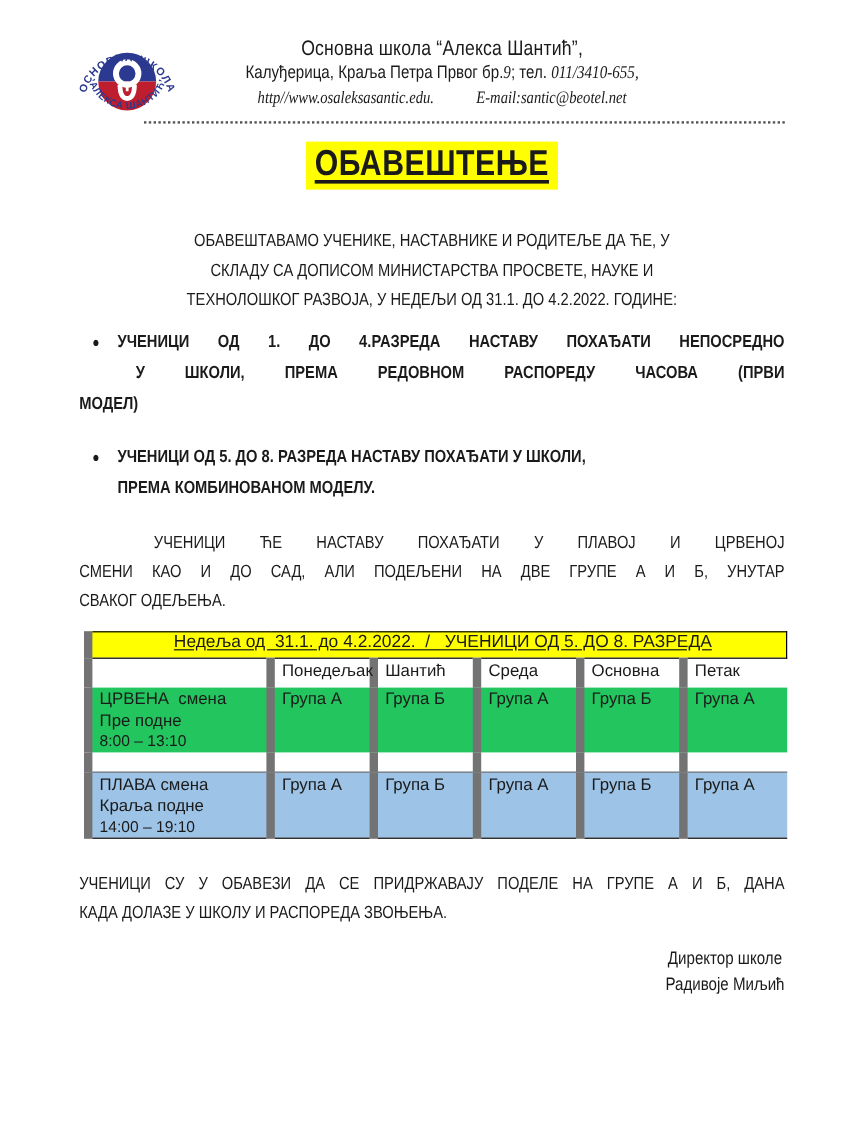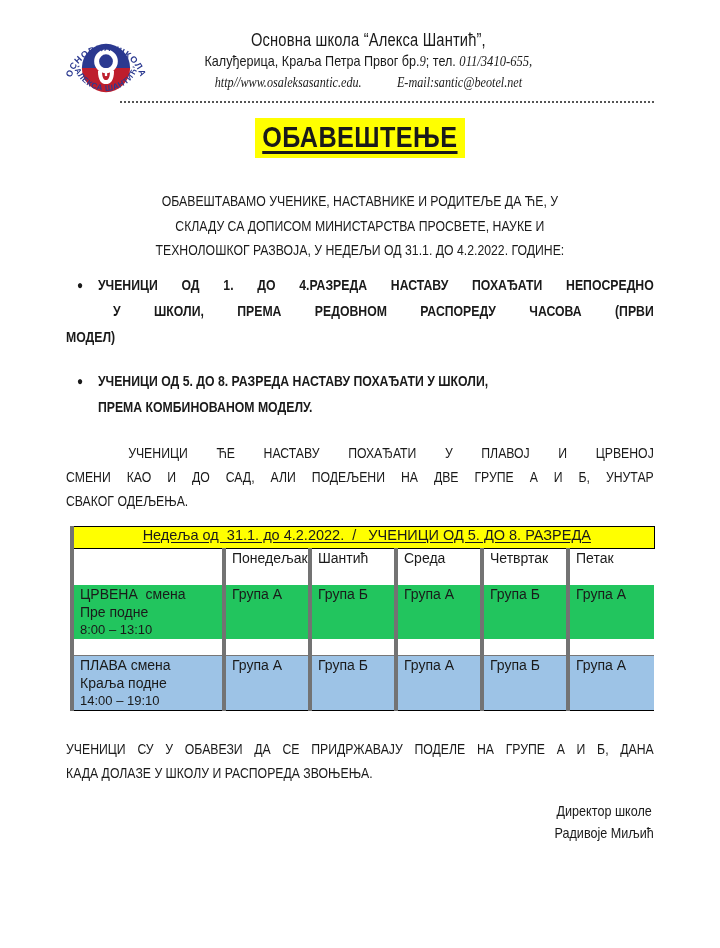--- a/index.html
+++ b/index.html
@@ -53,29 +53,29 @@
   .foot{margin-top:26px;line-height:24px;}
   .sig{margin-top:15px;text-align:right;padding-right:14px;line-height:22px;font-size:15px;}
   .sig-in{display:inline-block;text-align:center;}
 
   
   table.sched{
     border-collapse:collapse;table-layout:fixed;
     width:582px;margin:13px 0 0 4px;
     font-size:14px;
   }
-  table.sched td{border-left:4px solid #737373;padding:0 0 0 6px;vertical-align:top;}
+  table.sched td{border-left:7px solid #737373;padding:0 0 0 6px;vertical-align:top;}
   td.cap{
     border:1.5px solid #000;
     background:#FFFF00;
     text-align:center;height:21px;padding:0;
     font-size:14.5px;white-space:pre-wrap;
   }
   td.cap span{text-decoration:underline;text-underline-offset:2px;}
-  tr.days td{height:36px;line-height:19px;}
+  tr.days td{height:24px;line-height:19px;}
   tr.shift td{height:53px;line-height:18px;}
   tr.spacer td{height:16px;}
   tr.blue td{border-top:1px solid #777;}
   tr.blue td{border-bottom:1.5px solid #000;}
   .cell-l1{white-space:pre-wrap;}
   .cell-l3{font-size:13px;}
 </style>
 </head>
 <body>
 
@@ -146,21 +146,21 @@
       </colgroup>
       <tbody>
         <tr>
           <td class="cap" colspan="6"><span>Недеља од  31.1. до 4.2.2022.  /   УЧЕНИЦИ ОД 5. ДО 8. РАЗРЕДА</span></td>
         </tr>
         <tr class="days">
           <td></td>
           <td>Понедељак</td>
           <td>Шантић</td>
           <td>Среда</td>
-          <td>Четвртак</td>
+          <td>Основна</td>
           <td>Петак</td>
         </tr>
         <tr class="shift red" style="background: #22c55e;">
           <td>
             <div class="cell-l1">ЦРВЕНА  смена</div>
             <div>Пре подне</div>
             <div class="cell-l3">8:00 – 13:10</div>
           </td>
           <td>Група А</td>
           <td>Група Б</td>

